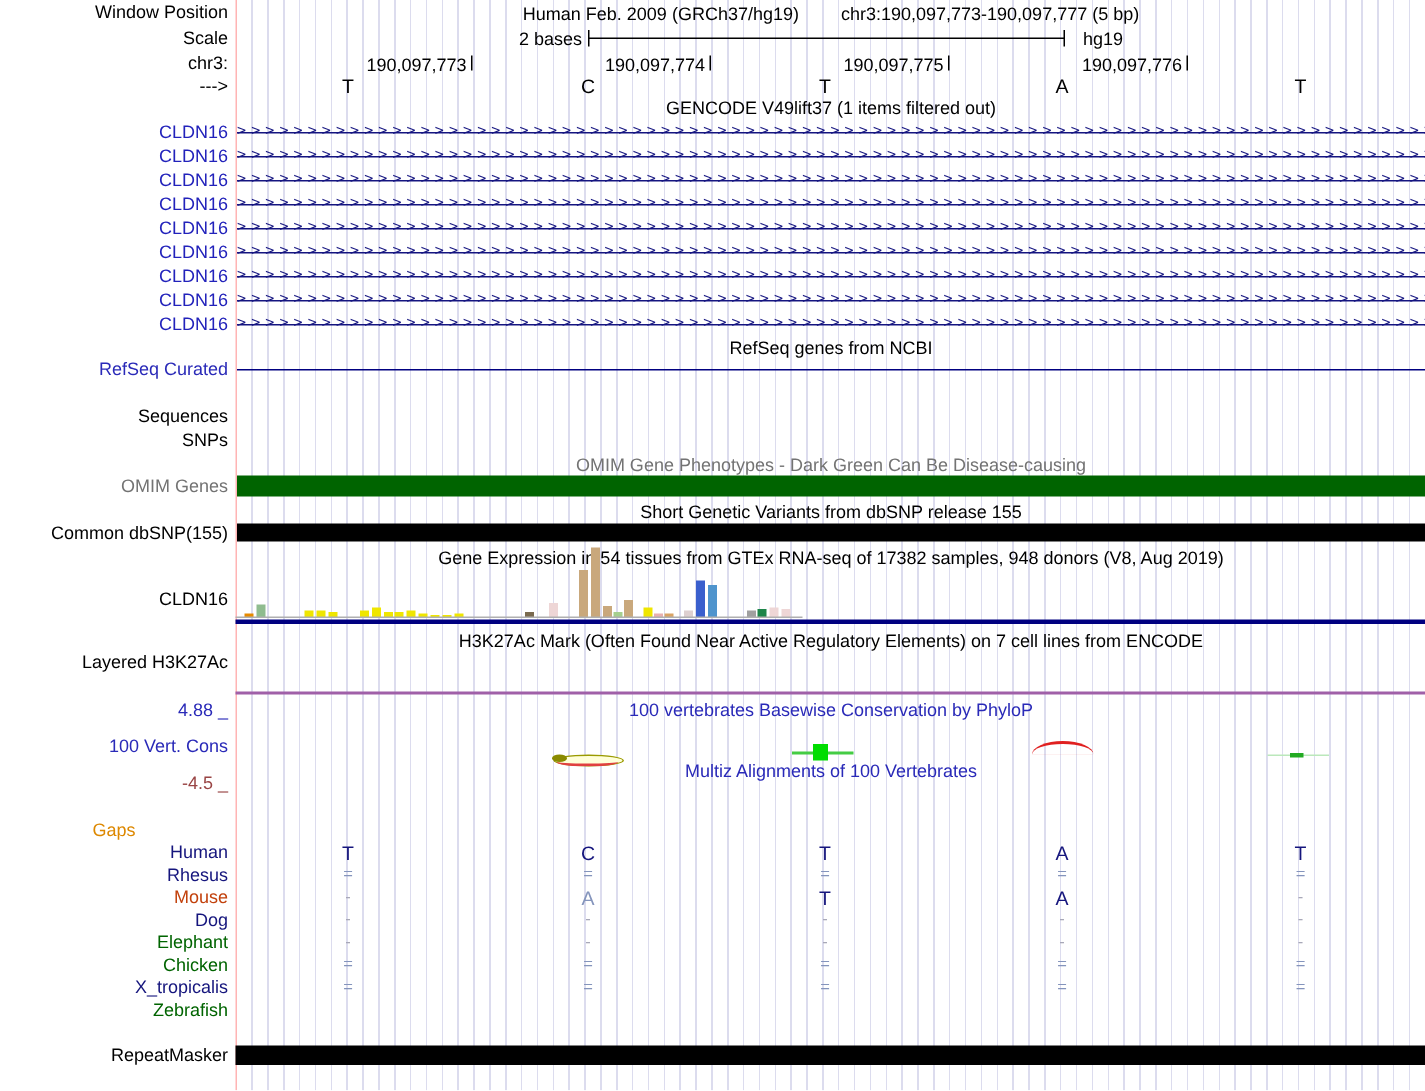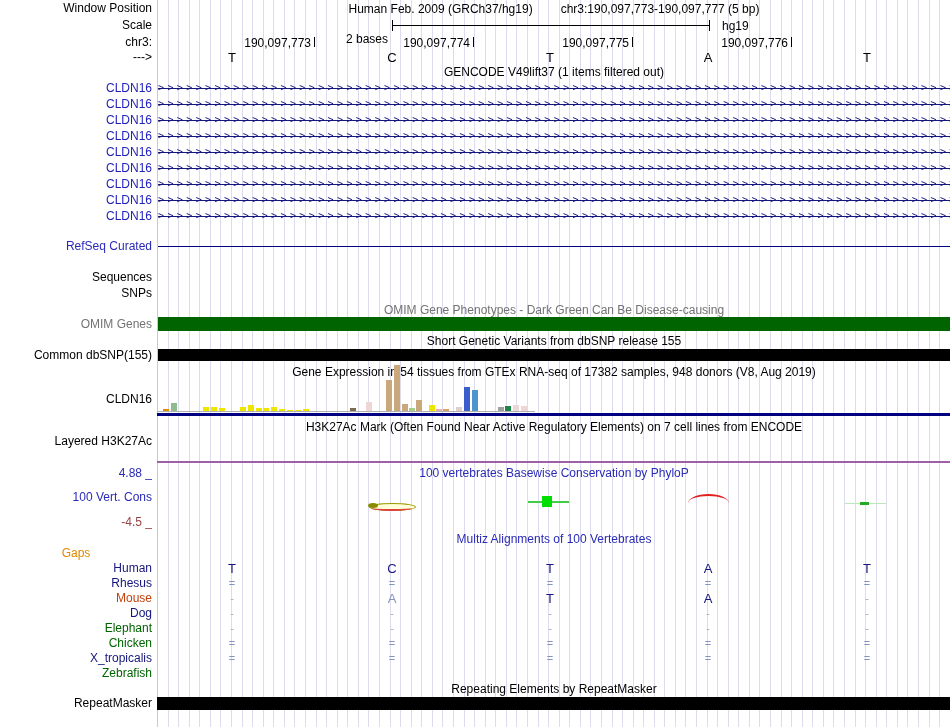--- a/index.html
+++ b/index.html
@@ -39,21 +39,21 @@
   <div class="gridbg"></div>
   <div class="pinkline"></div>
 
   <div class="lbl" style="top:2px;text-align:right;">Window Position</div>
   <div class="hdrflex" style="top:2px;">
     <span>Human Feb. 2009 (GRCh37/hg19)</span>
     <span>chr3:190,097,773-190,097,777 (5 bp)</span>
   </div>
 
   <div class="lbl" style="top:19px;">Scale</div>
-  <div class="num" style="left:280px;top:32px;">2 bases</div>
+  <div class="num" style="left:280px;top:19px;">2 bases</div>
   <div class="hline" style="left:392px;top:25px;width:318px;height:1px;background:#000;"></div>
   <div class="tick" style="left:392px;top:20px;height:11px;"></div>
   <div class="tick" style="left:709px;top:20px;height:11px;"></div>
   <div class="hline" style="left:722px;top:19px;font-size:12px;">hg19</div>
 
   <div class="lbl" style="top:36px;">chr3:</div>
   <div id="ticks">
       <div class="num" style="left:203px;top:36px;">190,097,773</div>
       <div class="tick" style="left:314px;top:37px;height:10px;"></div>
       <div class="num" style="left:362px;top:36px;">190,097,774</div>
@@ -88,20 +88,21 @@
       <div class="genelbl" style="top:160px;">CLDN16</div>
       <div class="generow" style="top:160px;">&gt;&gt;&gt;&gt;&gt;&gt;&gt;&gt;&gt;&gt;&gt;&gt;&gt;&gt;&gt;&gt;&gt;&gt;&gt;&gt;&gt;&gt;&gt;&gt;&gt;&gt;&gt;&gt;&gt;&gt;&gt;&gt;&gt;&gt;&gt;&gt;&gt;&gt;&gt;&gt;&gt;&gt;&gt;&gt;&gt;&gt;&gt;&gt;&gt;&gt;&gt;&gt;&gt;&gt;&gt;&gt;&gt;&gt;&gt;&gt;&gt;&gt;&gt;&gt;&gt;&gt;&gt;&gt;&gt;&gt;&gt;&gt;&gt;&gt;&gt;&gt;&gt;&gt;&gt;&gt;&gt;&gt;&gt;&gt;&gt;&gt;&gt;&gt;&gt;&gt;</div>
       <div class="genelbl" style="top:176px;">CLDN16</div>
       <div class="generow" style="top:176px;">&gt;&gt;&gt;&gt;&gt;&gt;&gt;&gt;&gt;&gt;&gt;&gt;&gt;&gt;&gt;&gt;&gt;&gt;&gt;&gt;&gt;&gt;&gt;&gt;&gt;&gt;&gt;&gt;&gt;&gt;&gt;&gt;&gt;&gt;&gt;&gt;&gt;&gt;&gt;&gt;&gt;&gt;&gt;&gt;&gt;&gt;&gt;&gt;&gt;&gt;&gt;&gt;&gt;&gt;&gt;&gt;&gt;&gt;&gt;&gt;&gt;&gt;&gt;&gt;&gt;&gt;&gt;&gt;&gt;&gt;&gt;&gt;&gt;&gt;&gt;&gt;&gt;&gt;&gt;&gt;&gt;&gt;&gt;&gt;&gt;&gt;&gt;&gt;&gt;&gt;</div>
       <div class="genelbl" style="top:192px;">CLDN16</div>
       <div class="generow" style="top:192px;">&gt;&gt;&gt;&gt;&gt;&gt;&gt;&gt;&gt;&gt;&gt;&gt;&gt;&gt;&gt;&gt;&gt;&gt;&gt;&gt;&gt;&gt;&gt;&gt;&gt;&gt;&gt;&gt;&gt;&gt;&gt;&gt;&gt;&gt;&gt;&gt;&gt;&gt;&gt;&gt;&gt;&gt;&gt;&gt;&gt;&gt;&gt;&gt;&gt;&gt;&gt;&gt;&gt;&gt;&gt;&gt;&gt;&gt;&gt;&gt;&gt;&gt;&gt;&gt;&gt;&gt;&gt;&gt;&gt;&gt;&gt;&gt;&gt;&gt;&gt;&gt;&gt;&gt;&gt;&gt;&gt;&gt;&gt;&gt;&gt;&gt;&gt;&gt;&gt;&gt;</div>
       <div class="genelbl" style="top:208px;">CLDN16</div>
       <div class="generow" style="top:208px;">&gt;&gt;&gt;&gt;&gt;&gt;&gt;&gt;&gt;&gt;&gt;&gt;&gt;&gt;&gt;&gt;&gt;&gt;&gt;&gt;&gt;&gt;&gt;&gt;&gt;&gt;&gt;&gt;&gt;&gt;&gt;&gt;&gt;&gt;&gt;&gt;&gt;&gt;&gt;&gt;&gt;&gt;&gt;&gt;&gt;&gt;&gt;&gt;&gt;&gt;&gt;&gt;&gt;&gt;&gt;&gt;&gt;&gt;&gt;&gt;&gt;&gt;&gt;&gt;&gt;&gt;&gt;&gt;&gt;&gt;&gt;&gt;&gt;&gt;&gt;&gt;&gt;&gt;&gt;&gt;&gt;&gt;&gt;&gt;&gt;&gt;&gt;&gt;&gt;&gt;</div>
     </div>
 
+  <div class="title" style="top:226px;">RefSeq genes from NCBI</div>
   <div class="lbl blue" style="top:240px;">RefSeq Curated</div>
   <div class="fullbar" style="top:246px;height:1px;background:#000080;"></div>
 
   <div class="lbl" style="top:271px;">Sequences</div>
   <div class="lbl" style="top:287px;">SNPs</div>
 
   <div class="title green" style="top:304px;">OMIM Gene Phenotypes - Dark Green Can Be Disease-causing</div>
   <div class="lbl green" style="top:318px;">OMIM Genes</div>
   <div class="fullbar" style="top:317px;height:14px;background:#006400;"></div>
 
@@ -159,21 +160,21 @@
       <div style="position:absolute;left:369px;top:503px;width:45px;height:6px;border:1.5px solid #9a9a00;border-radius:50%;background:#ffffd8;"></div>
       <div style="position:absolute;left:371px;top:505px;width:41px;height:4px;border-bottom:2px solid #e04040;border-radius:50%;"></div>
       <div style="position:absolute;left:368px;top:503px;width:10px;height:5px;background:#8a8a00;border-radius:50%;"></div>
       <div style="position:absolute;left:528px;top:501px;width:41px;height:2px;background:#44cc44;"></div>
       <div style="position:absolute;left:542px;top:496px;width:10px;height:11px;background:#00dd00;"></div>
       <div style="position:absolute;left:688px;top:494px;width:41px;height:7px;border-top:2px solid #e02020;border-radius:50% 50% 0 0 / 100% 100% 0 0;"></div>
       <div style="position:absolute;left:845px;top:503px;width:41px;height:1px;background:#bbe8bb;"></div>
       <div style="position:absolute;left:860px;top:502px;width:9px;height:3px;background:#22aa22;"></div>
     </div>
 
-  <div class="title blue" style="top:533px;">Multiz Alignments of 100 Vertebrates</div>
+  <div class="title blue" style="top:508px;">Multiz Alignments of 100 Vertebrates</div>
   <div id="multizrows">
       <div class="mzlbl" style="top:546px;color:#dd8800;text-align:center;">Gaps</div>
       <div class="mzlbl" style="top:561px;color:#15157d;">Human</div>
       <div class="mzcell cs-base" style="left:221px;top:561px;">T</div>
       <div class="mzcell cs-base" style="left:381px;top:561px;">C</div>
       <div class="mzcell cs-base" style="left:539px;top:561px;">T</div>
       <div class="mzcell cs-base" style="left:697px;top:561px;">A</div>
       <div class="mzcell cs-base" style="left:856px;top:561px;">T</div>
       <div class="mzlbl" style="top:576px;color:#15157d;">Rhesus</div>
       <div class="mzcell cs-sym" style="left:221px;top:576px;">=</div>
@@ -207,16 +208,15 @@
       <div class="mzcell cs-sym" style="left:856px;top:636px;">=</div>
       <div class="mzlbl" style="top:651px;color:#15157d;">X_tropicalis</div>
       <div class="mzcell cs-sym" style="left:221px;top:651px;">=</div>
       <div class="mzcell cs-sym" style="left:381px;top:651px;">=</div>
       <div class="mzcell cs-sym" style="left:539px;top:651px;">=</div>
       <div class="mzcell cs-sym" style="left:697px;top:651px;">=</div>
       <div class="mzcell cs-sym" style="left:856px;top:651px;">=</div>
       <div class="mzlbl" style="top:666px;color:#006400;">Zebrafish</div>
     </div>
 
-  <div class="title" style="top:683px;">Repeating Elements by RepeatMasker</div>
   <div class="lbl" style="top:697px;">RepeatMasker</div>
   <div class="fullbar" style="top:697px;height:13px;background:#000;left:157px;width:793px;"></div>
 </div>
 
 </body></html>

